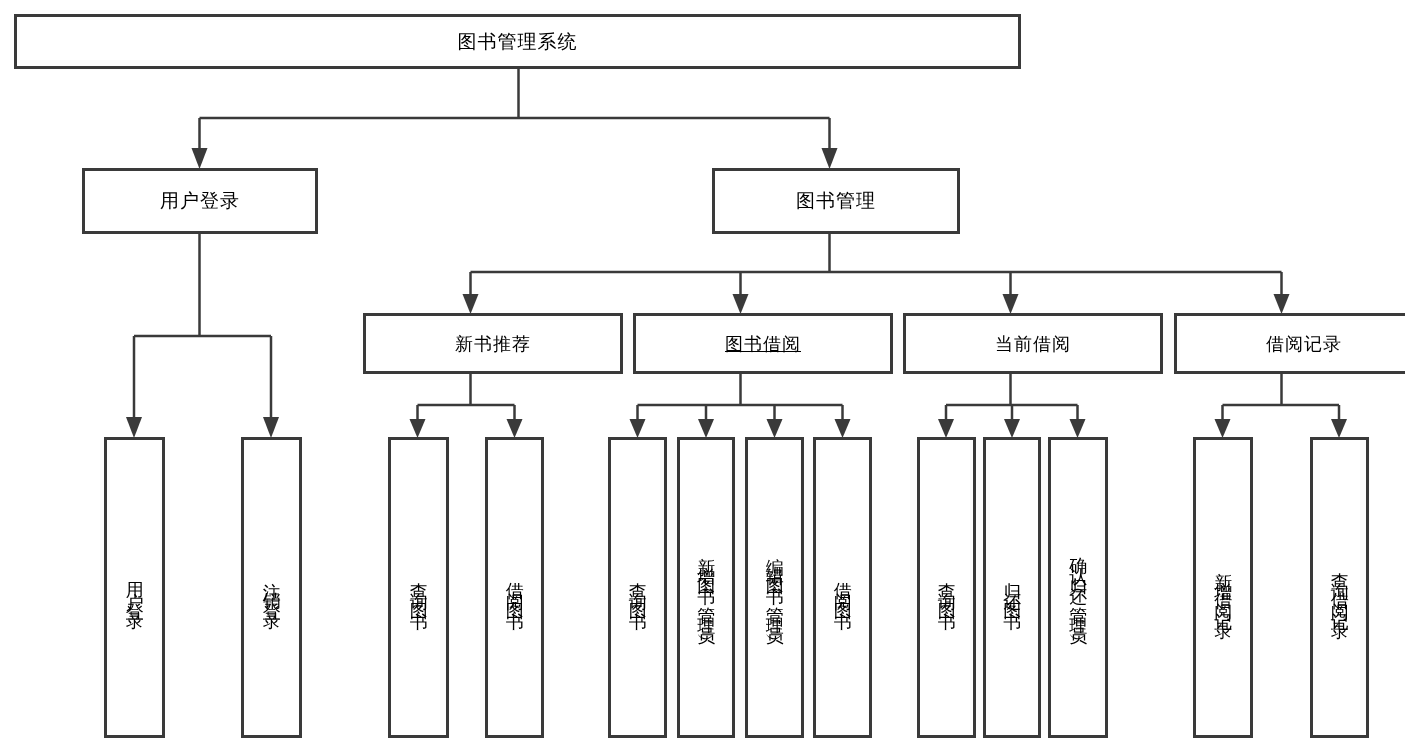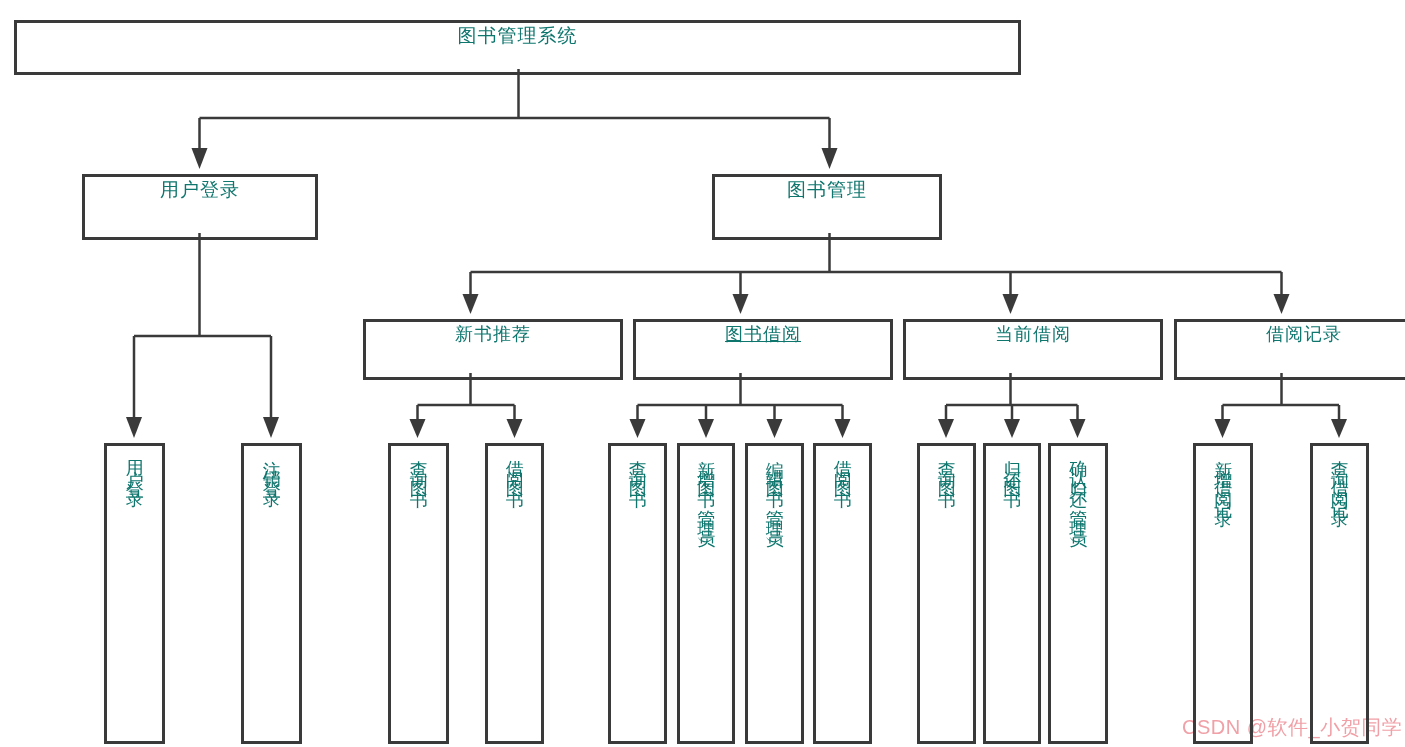--- a/index.html
+++ b/index.html
@@ -5,33 +5,33 @@
   html,body { margin:0; padding:0; background:#ffffff; }
   #stage {
     position:relative; width:1405px; height:747px; overflow:hidden;
     background:#ffffff;
     font-family:"Liberation Sans", sans-serif;
   }
   .connectors { position:absolute; left:0; top:0; z-index:1; }
   .box {
     position:absolute; box-sizing:border-box;
     border:3px solid #3a3a3a; background:transparent;
-    display:flex; align-items:flex-start; justify-content:center;
-    color:#0f766e; z-index:2;margin-top:6px;
+    display:flex; align-items:center; justify-content:center;
+    color:#000000; z-index:2;
   }
   .bh { font-size:19px; letter-spacing:1px; }
   .bv span {
     writing-mode:vertical-rl; text-orientation:mixed;
     font-size:18px; letter-spacing:10px; line-height:1.25;
   }
   
   .n-root { left:14px; top:14px; width:1007px; height:55px; }
   
   .n-user { left:82px;  top:168px; width:236px; height:66px; }
-  .n-book { left:712px; top:168px; width:230px; height:66px; }
+  .n-book { left:712px; top:168px; width:248px; height:66px; }
   
   .l3 { top:313px; height:61px; width:260px; font-size:18px; }
   .n-g0 { left:363px; }  .n-g1 { left:633px;text-decoration:underline; }
   .n-g2 { left:903px; }  .n-g3 { left:1174px; }
   
   .l4 { top:437px; height:301px; }
   .n-u1 { left:104px;  width:61px; }
   .n-u2 { left:241px;  width:61px; }
   .n-g0c0 { left:388px;  width:61px; }
   .n-g0c1 { left:485px;  width:59px; }
@@ -47,21 +47,20 @@
   .watermark {
     position:absolute; left:1182px; top:714px; z-index:0;
     color:#f0a0a6; font-size:20px; letter-spacing:0.5px; white-space:nowrap;
   }
 </style>
 </head>
 <body>
 
 <div id="stage">
 
-  <div class="watermark">CSDN @软件_小贺同学</div>
 
   <svg class="connectors" width="1405" height="747" viewBox="0 0 1405 747" aria-hidden="true">
     <g stroke="#3a3a3a" stroke-width="2.5" fill="none">
 
       <path d="M518.5 69 V118"></path>
       <path d="M199.5 118 H829.5"></path>
       <path d="M199.5 118 V149"></path>
       <path d="M829.5 118 V149"></path>
 
       <path d="M199.5 233 V336"></path>

